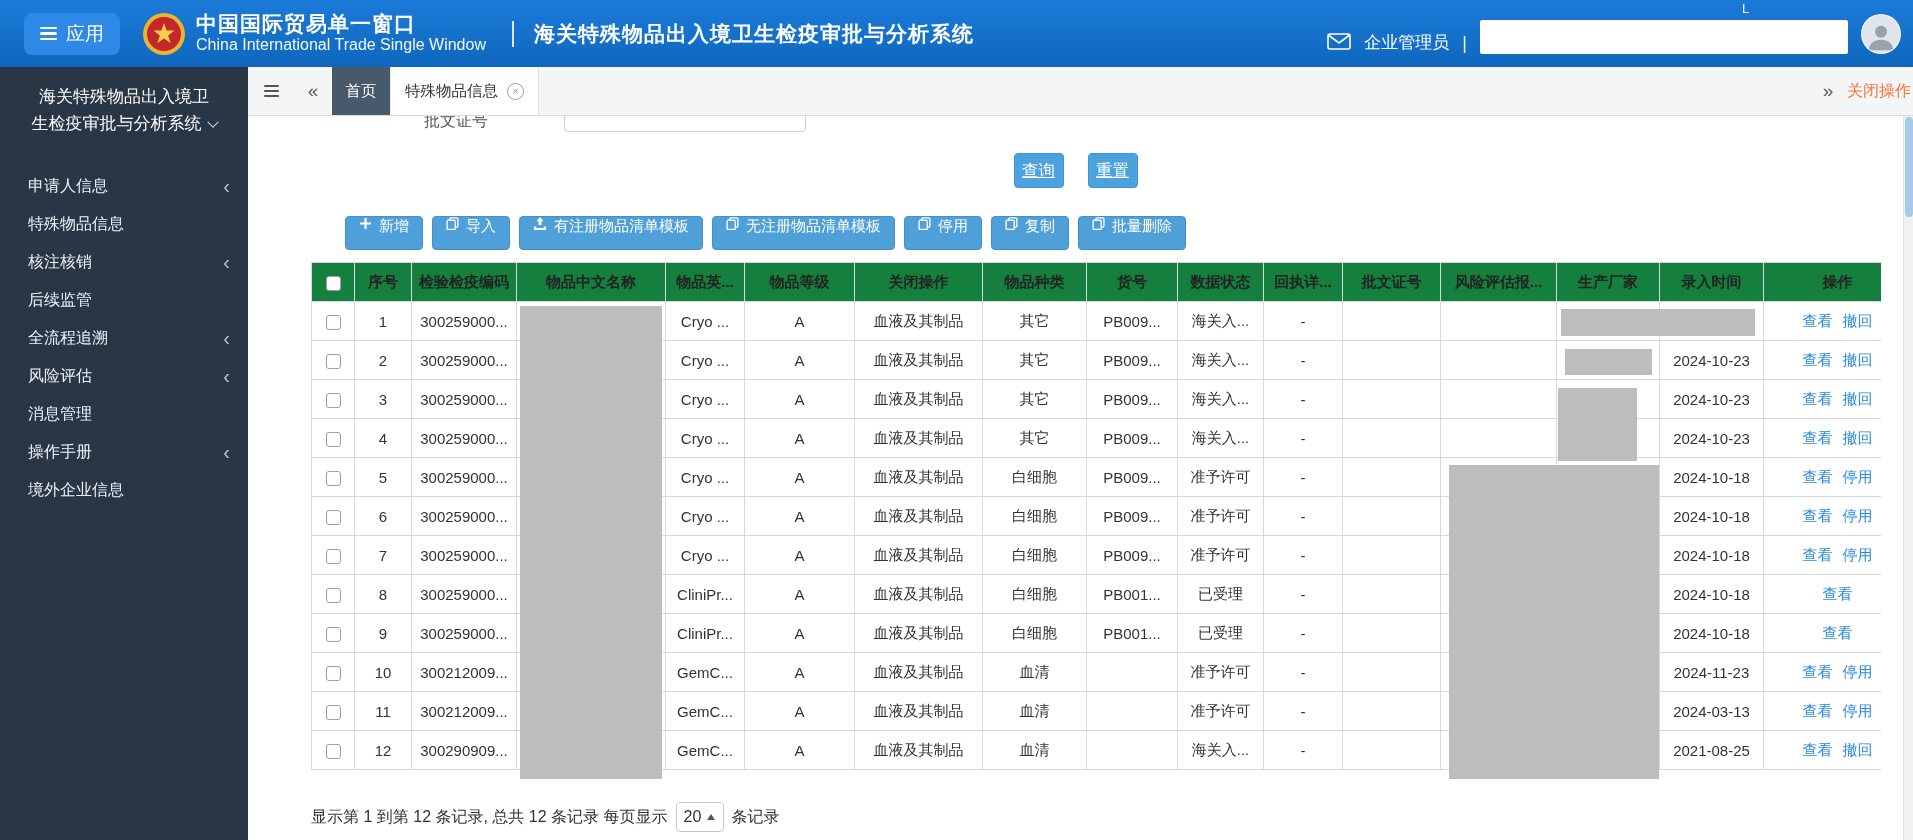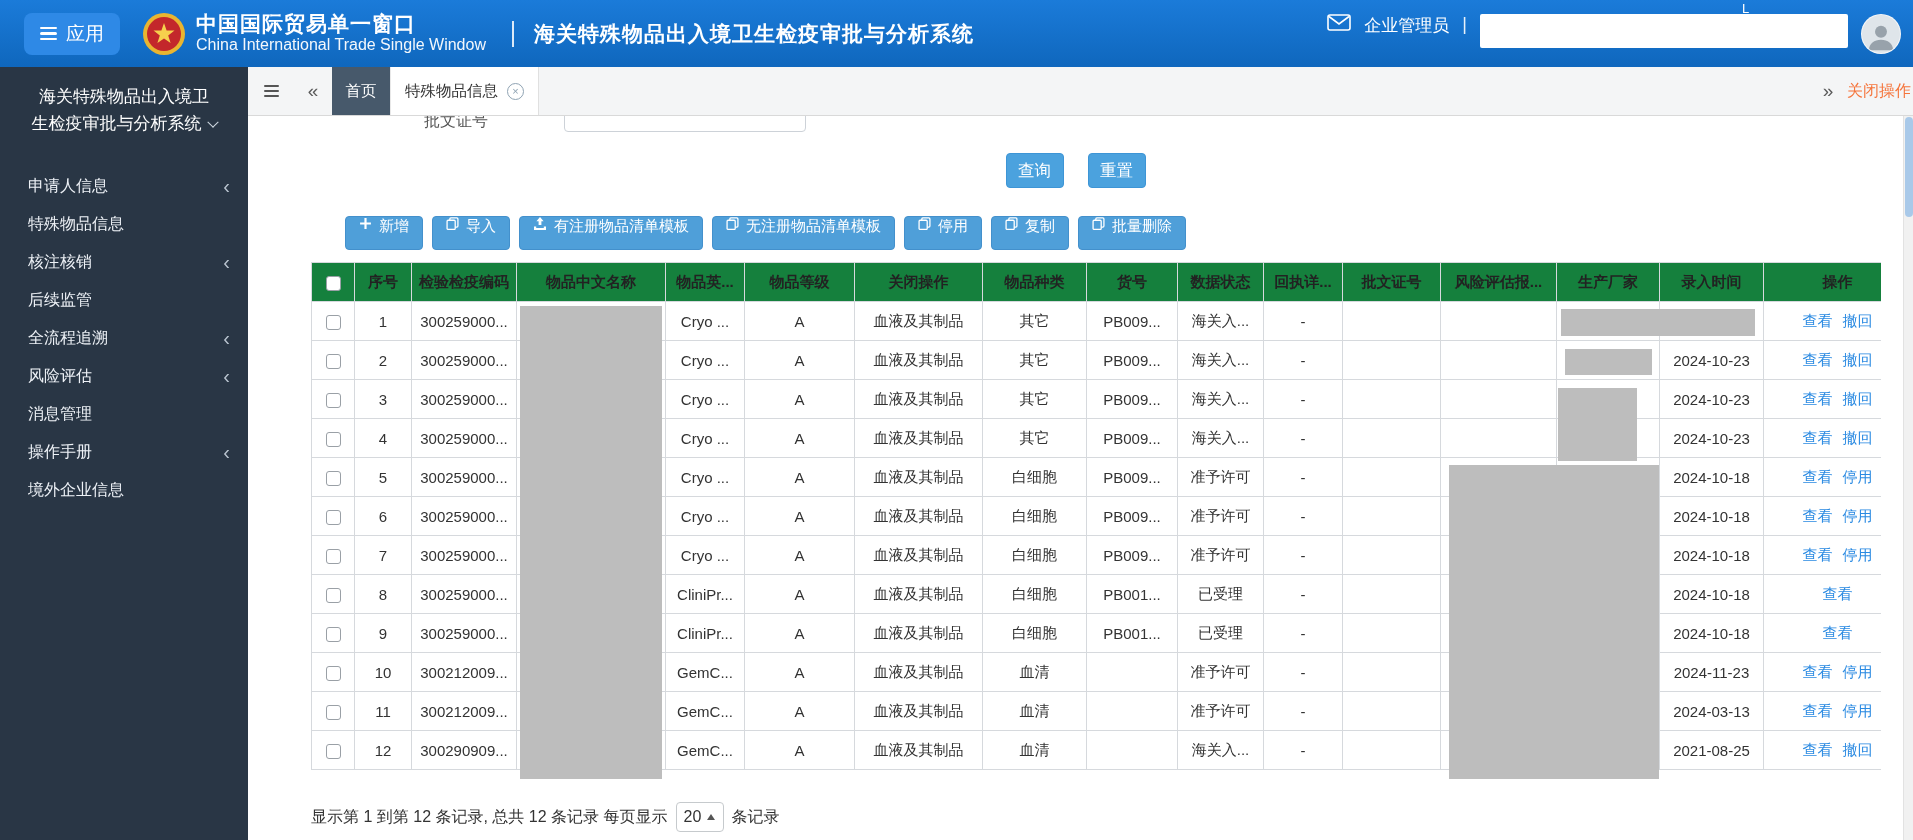--- a/index.html
+++ b/index.html
@@ -12,21 +12,21 @@
   .app-btn { margin-left:24px; height:42px; padding:0 16px; background:#2e89e6; border:none; border-radius:8px;
              color:#fff; font-size:19px; display:flex; align-items:center; gap:9px; cursor:pointer; font-family:inherit; }
   .bars { display:inline-flex; flex-direction:column; gap:3px; }
   .bars i { display:block; width:17px; height:2.5px; background:#fff; border-radius:2px; }
   .emblem { margin-left:22px; width:44px; height:44px; flex:0 0 auto; }
   .brand { margin-left:10px; color:#fff; line-height:1.15; }
   .brand-cn { font-size:21px; font-weight:bold; letter-spacing:1px; }
   .brand-en { font-size:16px; opacity:.95; }
   .hdiv { width:2px; height:26px; background:rgba(255,255,255,.85); margin:0 20px 0 26px; }
   .sys-title { color:#fff; font-size:21px; font-weight:bold; letter-spacing:1px; white-space:nowrap; }
-  .hright { margin-left:auto; margin-right:12px; display:flex; align-items:flex-start; gap:13px; }
+  .hright { margin-left:auto; margin-right:12px; display:flex; align-items:flex-end; gap:13px; }
   .role { color:#fff; font-size:17px; white-space:nowrap; }
   .hsep { color:#fff; font-size:18px; opacity:.9; }
   .redact-box { width:368px; height:34px; background:#fff; border-radius:2px; }
   .avatar { width:40px; height:40px; border-radius:50%; background:#dfe5ea; overflow:hidden; display:flex;
             align-items:flex-end; justify-content:center; border:1px solid rgba(255,255,255,.7); cursor:pointer; }
   .l-mark { position:absolute; top:1px; left:1742px; color:#fff; font-size:13px; }
 
   
   .sidebar { position:absolute; left:0; top:67px; width:248px; height:773px; background:#293645; }
   .side-title { padding:16px 14px 8px; color:#fff; font-size:17px; line-height:1.6; text-align:center; cursor:pointer; }
@@ -51,22 +51,22 @@
                line-height:15px; text-align:center; cursor:pointer; }
   .strip-spacer { flex:1; }
   .close-ops { display:flex; align-items:center; color:#f5753c; font-size:16px; white-space:nowrap; padding-right:2px; cursor:pointer; }
 
   
   .content { position:absolute; left:248px; top:116px; width:1655px; height:724px; background:#fff; overflow:hidden; }
   .partial-label { position:absolute; left:176px; top:-5px; font-size:16px; color:#555; }
   .partial-input { position:absolute; left:316px; top:-22px; width:242px; height:38px; background:#fff;
                    border:1px solid #cdd2d8; border-radius:4px; }
   .query-row { position:absolute; left:0; top:37px; width:100%; display:flex; justify-content:center; gap:24px; }
-  .qbtn { width:58px; height:35px; background:#4ba2de; border:1px solid #3d95d6; border-radius:4px; color:#fff;
-          font-size:16.5px; cursor:pointer; font-family:inherit; }
+  .qbtn { width:50px; height:35px; background:#4ba2de; border:1px solid #3d95d6; border-radius:4px; color:#fff;
+          font-size:16.5px; cursor:pointer; font-family:inherit;text-decoration:underline; }
   .toolbar { position:absolute; left:97px; top:100px; display:flex; gap:9px; }
   .tbtn { height:34px; background:#4f9fd9; border:1px solid #4390cc; border-radius:4px; color:#fff; font-size:15px;
           display:flex; align-items:flex-start; gap:7px; padding:0 13px; cursor:pointer; white-space:nowrap; font-family:inherit; }
   .ticon { display:inline-flex; align-items:center; }
 
   .table-wrap { position:absolute; left:63px; top:146px; width:1570px; height:522px; overflow:hidden; }
   table { border-collapse:collapse; table-layout:fixed; width:1600px; background:#fff; }
   th,td { border:1px solid #d6d9dd; height:39px; text-align:center; font-size:15px; color:#333; white-space:nowrap;
           overflow:hidden; padding:0 4px; }
   th { font-weight:bold; color:#222; background:#15803d; }

